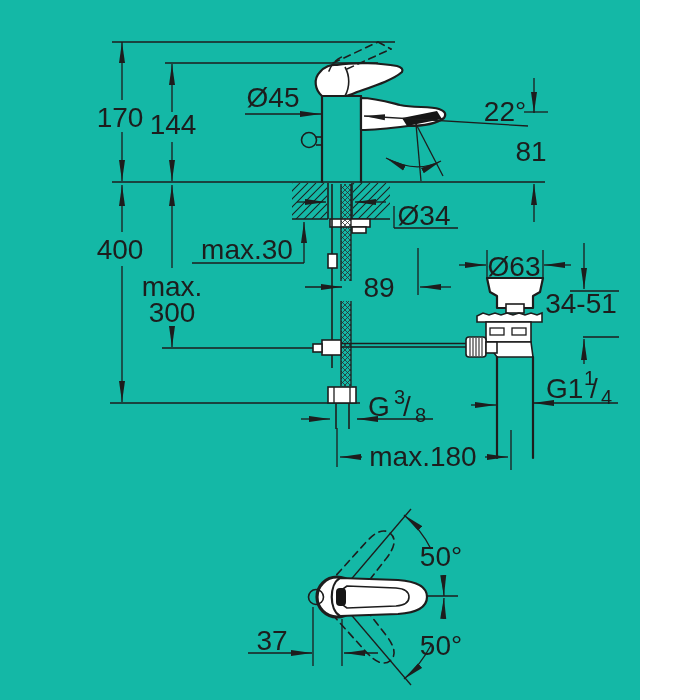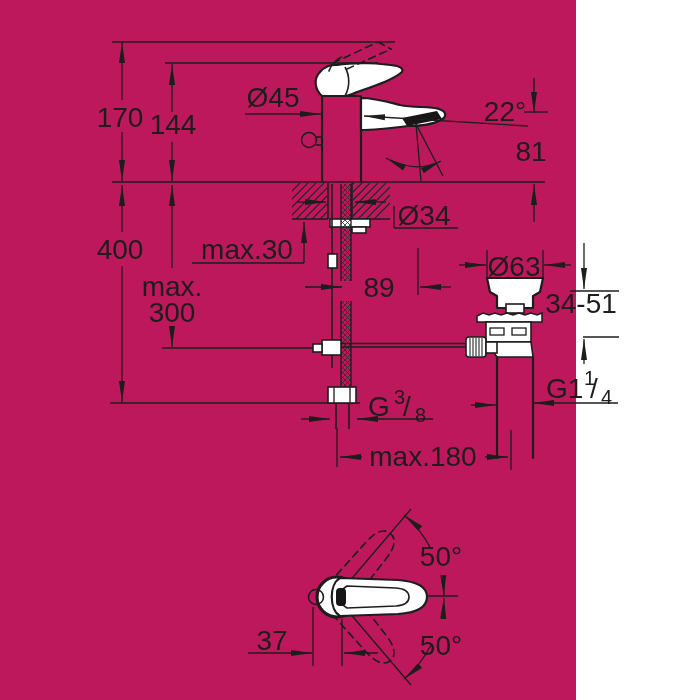--- a/index.html
+++ b/index.html
@@ -1,16 +1,16 @@
 <!DOCTYPE html>
 <html><head>
 <meta charset="utf-8">
 <style>
   html,body{margin:0;padding:0;background:#ffffff;}
-  .page{width:576px;height:700px;background:#be185d;position:relative;font-family:"Liberation Sans",sans-serif;text-align:center;}
+  .page{width:640px;height:700px;background:#14b8a6;position:relative;font-family:"Liberation Sans",sans-serif;text-align:center;}
   svg text{font-family:"Liberation Sans",sans-serif;fill:#1d1d1d;}
   .t28{font-size:28px;}
   .t20{font-size:20px;}
   .obj{stroke:#1d1d1d;stroke-width:2.2;fill:none;stroke-linecap:round;stroke-linejoin:round;}
   .objf{stroke:#1d1d1d;stroke-width:2.2;fill:#ffffff;stroke-linejoin:round;}
   .obj3{stroke:#1d1d1d;stroke-width:3.2;fill:#ffffff;stroke-linejoin:round;}
   .med{stroke:#1d1d1d;stroke-width:1.6;fill:none;}
   .medf{stroke:#1d1d1d;stroke-width:1.6;fill:#ffffff;}
   .dim{stroke:#1d1d1d;stroke-width:1.3;fill:none;}
   .thin{stroke:#1d1d1d;stroke-width:1.05;fill:none;}

